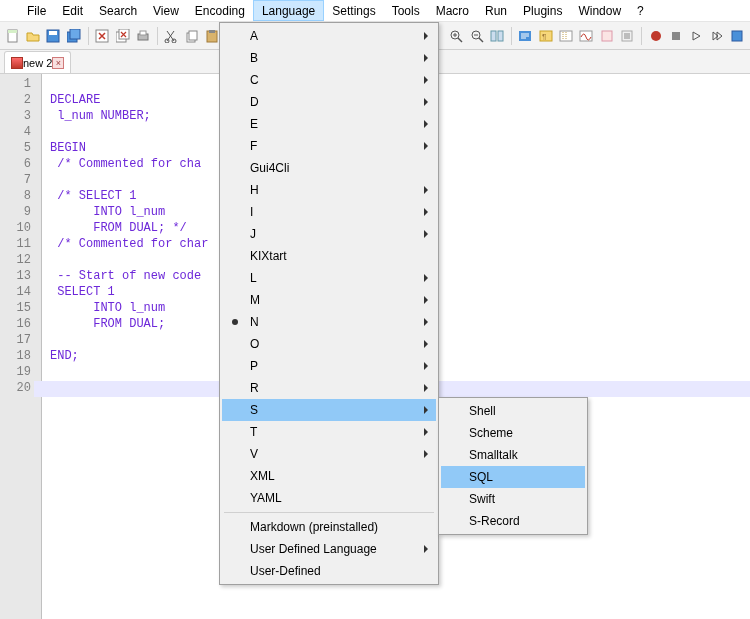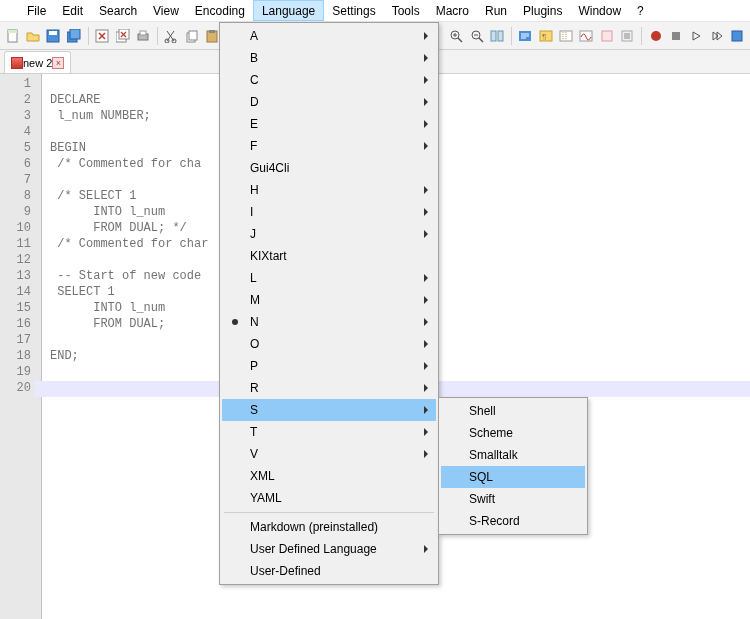--- a/index.html
+++ b/index.html
@@ -108,21 +108,21 @@
     padding-right: 10px;
     font-family: Consolas, "Courier New", monospace;
     font-size: 12px;
     color: #808080;
   }
   .code {
     padding-top: 3px;
     padding-left: 8px;
     font-family: Consolas, "Courier New", monospace;
     font-size: 12px;
-    color: #737373;
+    color: #6d28d9;
     flex: 1;
     position: relative;
   }
   .code .line {
     height: 16px;
     white-space: pre;
   }
   .code .highlight-row {
     position: absolute;
     left: -8px;

